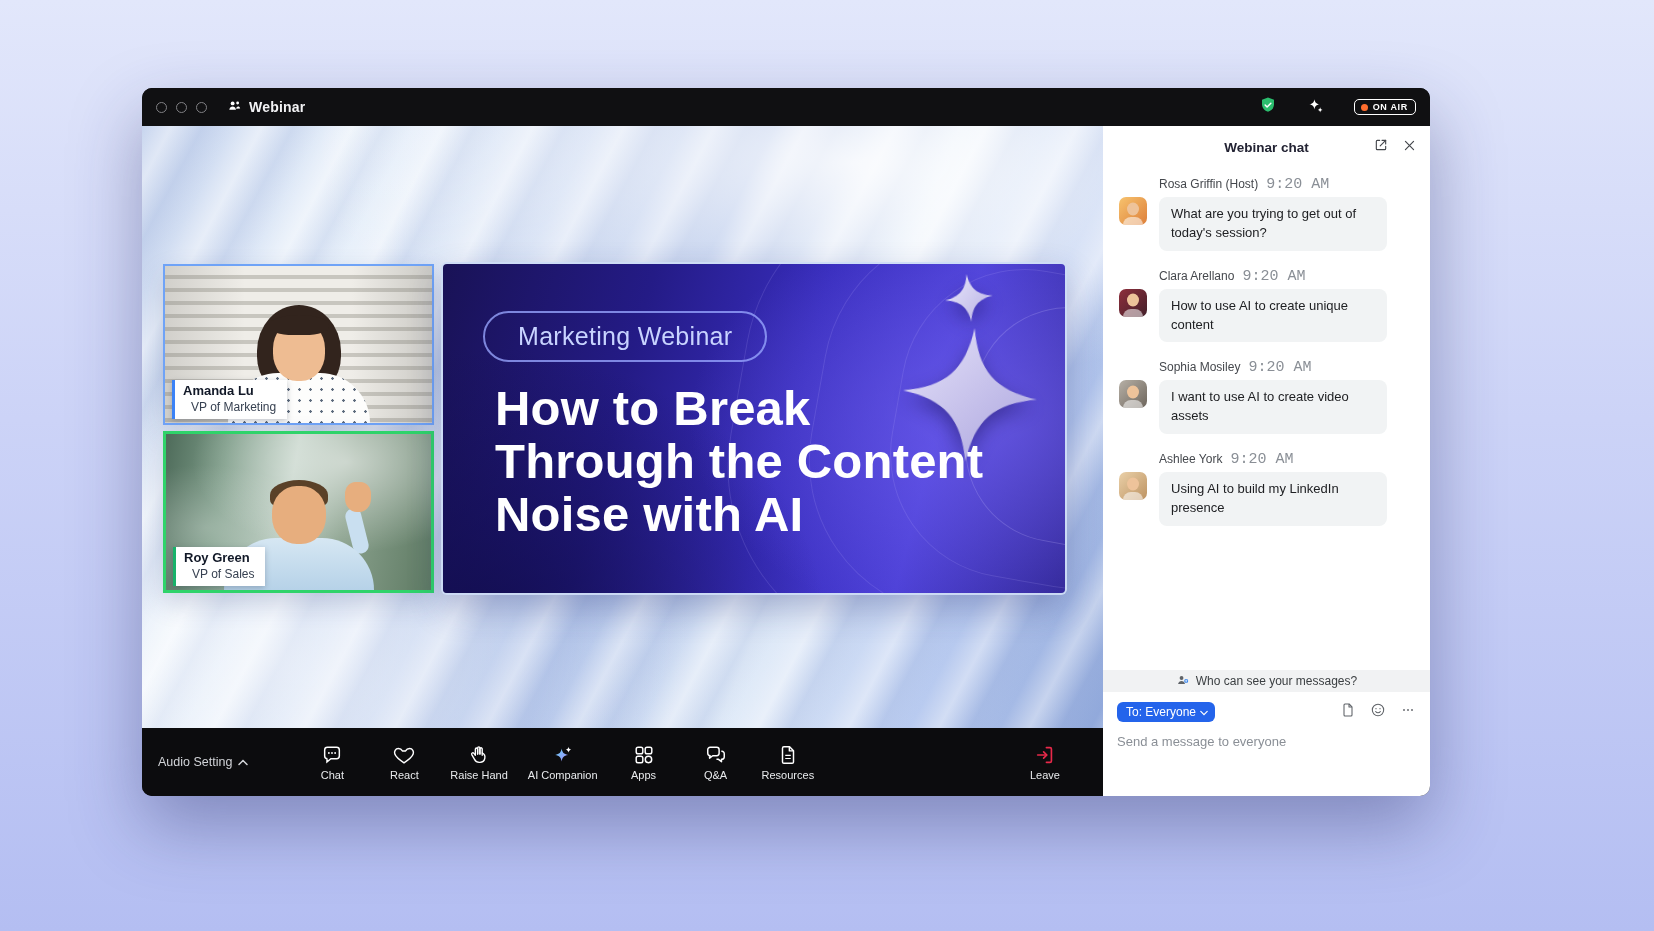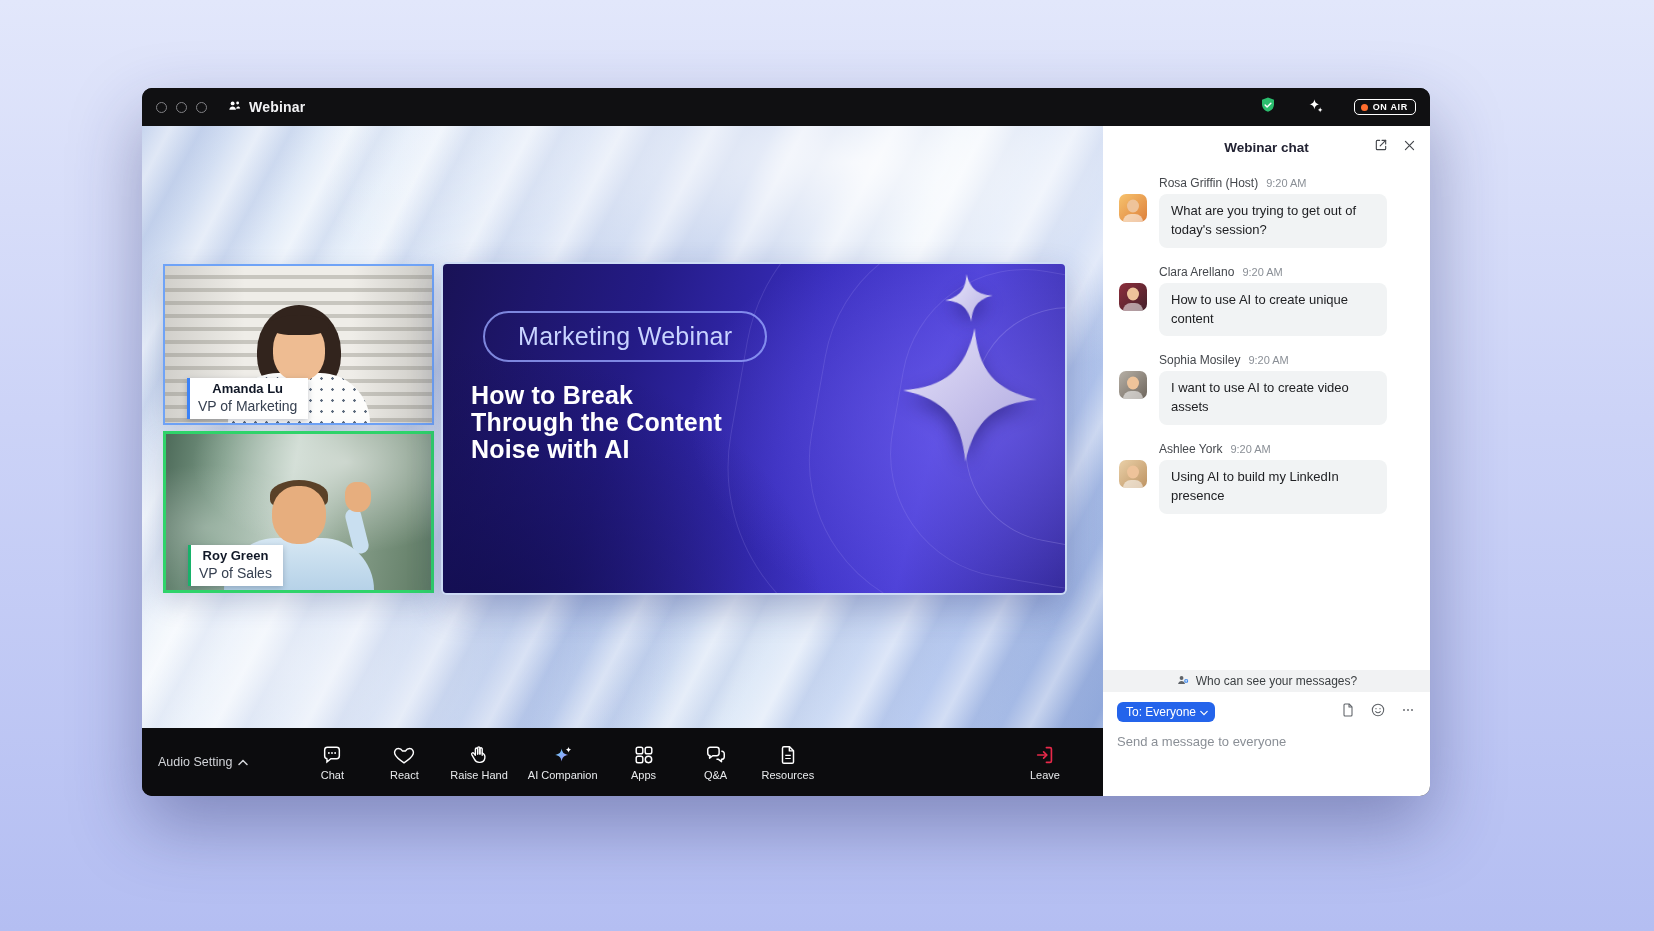--- a/index.html
+++ b/index.html
@@ -61,64 +61,64 @@
     background-image:radial-gradient(circle,#5d6b7d 1px, transparent 1.5px); background-size:11px 11px; }
   .roy .p-hair { top:20px; width:58px; height:30px; background:#5a4128; border-radius:50% 50% 35% 35%; }
   .roy .p-face { top:26px; width:54px; height:58px; background:#e7ae7e; border-radius:46%; }
   .roy .p-body { width:150px; height:52px; border-radius:60px 60px 0 0;
     background:linear-gradient(180deg,#d6e7f3,#b6d2e8); }
   .roy .p-hand { position:absolute; right:18px; top:22px; width:26px; height:30px;
     background:#e7ae7e; border-radius:40% 40% 45% 45%; }
   .roy .p-arm { position:absolute; right:24px; top:48px; width:16px; height:46px;
     background:#c9dff0; border-radius:8px; transform:rotate(-14deg); }
 
-  .name-tag { position:absolute; left:22px; bottom:4px; background:#fff; padding:4px 11px 5px 8px;
-    border-left:3px solid #3b82f6; box-shadow:0 2px 6px rgba(20,30,60,.25);text-align:center; }
+  .name-tag { position:absolute; left:7px; bottom:4px; background:#fff; padding:4px 11px 5px 8px;
+    border-left:3px solid #3b82f6; box-shadow:0 2px 6px rgba(20,30,60,.25); }
   .tile-roy .name-tag { border-left-color:#17b26a; }
   .name-tag .nt-name { font-size:13px; font-weight:700; color:#111827; line-height:1.15; }
-  .name-tag .nt-title { font-size:14px; color:#374151; margin-top:1px; }
+  .name-tag .nt-title { font-size:12px; color:#374151; margin-top:1px;margin-left:8px; }
 
   
   .slide { position:absolute; left:301px; top:138px; width:622px; height:329px; border-radius:4px; overflow:hidden;
     background:linear-gradient(105deg,#191256 0%,#241b86 30%,#382dbd 55%,#4b3fd6 76%,#2e2492 100%);
     box-shadow:0 0 0 2px rgba(205,220,246,.95), 0 14px 34px rgba(40,50,120,.30); }
   .slide::before { content:""; position:absolute; inset:0;
     background:radial-gradient(430px 300px at 88% 48%, rgba(120,104,245,.60), rgba(60,50,180,0) 70%),
                radial-gradient(560px 460px at 6% 112%, rgba(16,12,74,.85), transparent 62%); }
   .ripple { position:absolute; right:-140px; top:50%; transform:translateY(-50%) rotate(10deg);
     border:1.5px solid rgba(190,182,255,.16); border-radius:40%; }
   .r1 { width:470px; height:470px; } .r2 { width:390px; height:390px; }
   .r3 { width:310px; height:310px; } .r4 { width:236px; height:236px; border-color:rgba(205,198,255,.22); }
   .glint { position:absolute; filter:drop-shadow(0 8px 10px rgba(15,8,70,.45)); }
   .glint-small { right:72px; top:10px; width:48px; height:48px; transform:rotate(-6deg); }
   .glint-big { right:28px; top:64px; width:134px; height:134px; transform:rotate(4deg); }
   .slide-badge { position:absolute; left:40px; top:47px; display:inline-block; padding:9px 33px;
     border:2px solid rgba(152,166,255,.78); border-radius:999px; color:#c8d3ff; font-size:25px; letter-spacing:.3px; }
-  .slide-title { position:absolute; left:28px; top:118px; color:#fff; font-size:25px; font-weight:700; line-height:1.08; letter-spacing:.2px; }
+  .slide-title { position:absolute; left:52px; top:118px; color:#fff; font-size:49px; font-weight:700; line-height:1.08; letter-spacing:.2px; }
 
   
   .toolbar { height:68px; background:#0c0c0e; display:flex; align-items:center; padding:0 16px; flex:none; }
   .audio-setting { display:flex; align-items:center; gap:6px; color:#d2d4d8; font-size:12.5px; cursor:default; }
   .tb-center { display:flex; margin-left:52px; gap:8px; }
   .tb-btn { min-width:64px; padding:0 6px; height:56px; display:flex; flex-direction:column;
     align-items:center; justify-content:center; gap:3px; color:#eceef0; }
   .tb-btn svg { display:block; }
   .tb-label { font-size:11px; color:#e8eaec; white-space:nowrap; }
   .leave-btn { margin-left:auto; margin-right:10px; }
 
   
   .chat { width:327px; background:#ffffff; display:flex; flex-direction:column; flex:none; }
   .chat-header { height:42px; position:relative; display:flex; align-items:center; justify-content:center; flex:none; }
   .chat-title { font-size:13.5px; font-weight:700; color:#232333; }
   .chat-header-icons { position:absolute; right:13px; top:0; height:42px; display:flex; align-items:center; gap:13px; }
   .chat-msgs { flex:1; padding:8px 16px 0; overflow:hidden; }
   .msg { margin-bottom:17px; }
   .msg-head { margin-left:40px; display:flex; align-items:baseline; gap:8px; margin-bottom:4px; }
   .msg-sender { font-size:12px; font-weight:500; color:#45484d; }
-  .msg-time { font-size:11px; color:#8a8f96; }
+  .msg-time { font-size:15px; color:#8a8f96;font-family:Liberation Mono, monospace; }
   .msg-row { display:flex; gap:12px; align-items:flex-start; }
   .avatar { width:28px; height:28px; border-radius:7px; flex:none; position:relative; overflow:hidden; }
   .avatar::before { content:""; position:absolute; left:50%; top:42%; width:12px; height:13px; border-radius:50%;
     transform:translate(-50%,-50%); background:#eec39a; }
   .avatar::after { content:""; position:absolute; left:50%; bottom:-2px; width:20px; height:10px; border-radius:8px 8px 0 0;
     transform:translateX(-50%); background:rgba(255,255,255,.55); }
   .avatar-0 { background:linear-gradient(135deg,#f7c36e,#dd7f3a); }
   .avatar-1 { background:linear-gradient(135deg,#8e2f3c,#43202a); }
   .avatar-2 { background:linear-gradient(135deg,#b7b0a6,#6d655c); }
   .avatar-3 { background:linear-gradient(135deg,#ead0a8,#bd9362); }

